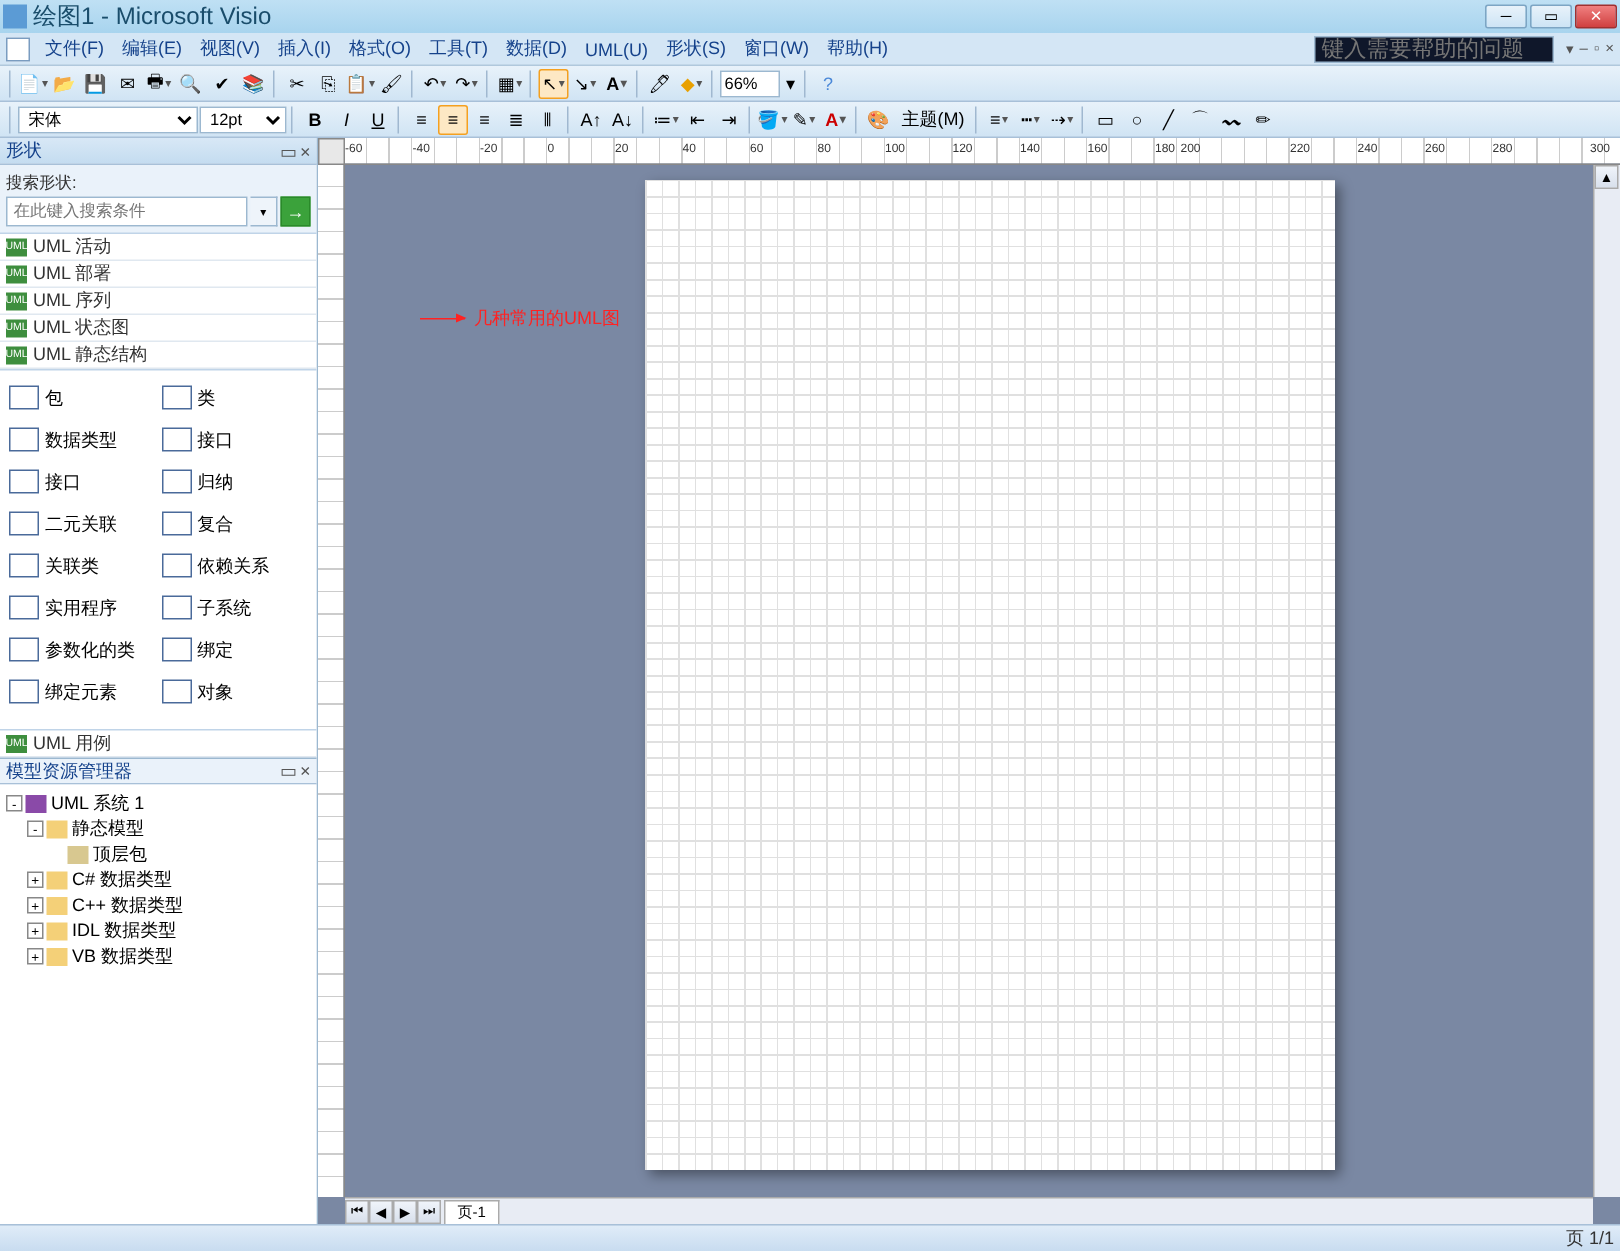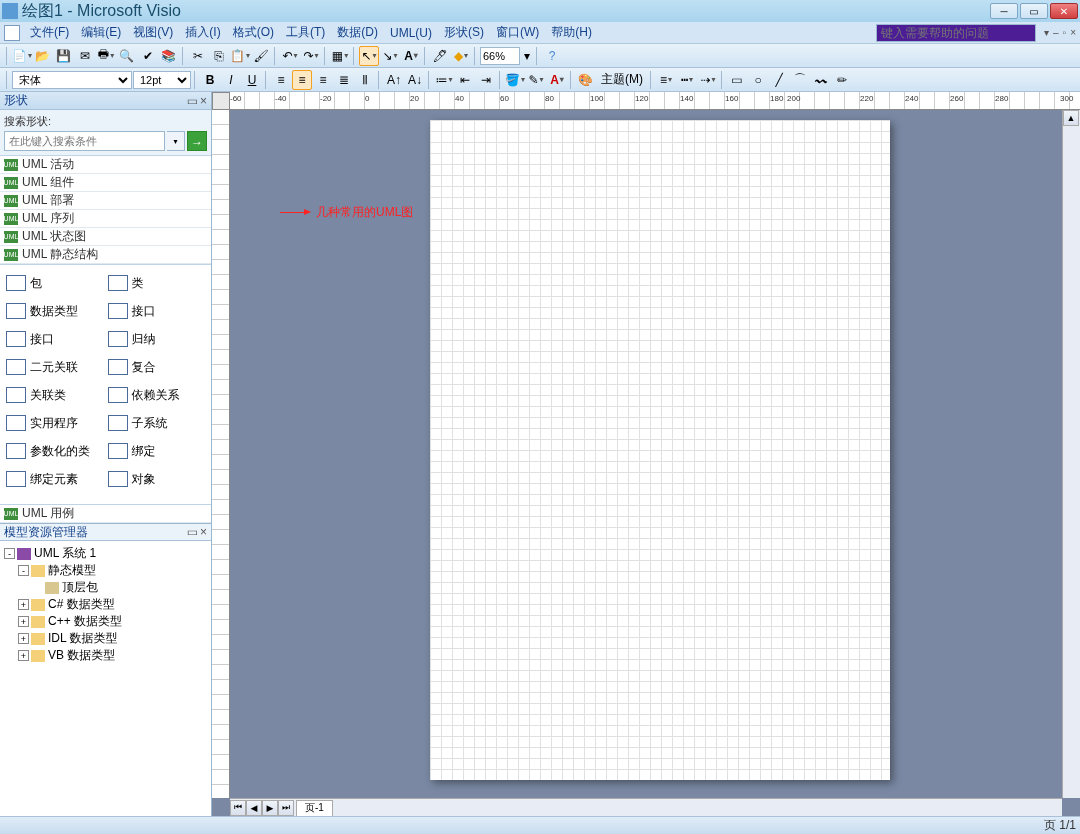--- a/index.html
+++ b/index.html
@@ -6,21 +6,21 @@
 body{width:1080px;height:834px;background:#d4e6f5;overflow:hidden;display:flex;flex-direction:column}
 .titlebar{height:22px;background:linear-gradient(#bfe0f4,#a8d4ee);display:flex;align-items:center;padding:0 2px}
 .titlebar .app-icon{width:16px;height:16px;background:#5b9bd5;margin-right:4px}
 .titlebar .title{color:#1a4d6b;font-size:16px}
 .titlebar .win-controls{margin-left:auto;display:flex;gap:2px}
 .titlebar .win-btn{width:28px;height:16px;border:1px solid #7da5c4;background:linear-gradient(#e8f2fa,#cde4f5);display:flex;align-items:center;justify-content:center;font-size:10px;border-radius:2px}
 .titlebar .win-btn.close{background:linear-gradient(#f08080,#d04040);border-color:#a03030;color:#fff}
 .menubar{height:22px;background:#d4e6f5;display:flex;align-items:center;padding:0 4px;border-bottom:1px solid #b0c8dc}
 .menubar .doc-icon{width:16px;height:16px;background:#fff;border:1px solid #7a9cc0;margin-right:4px}
 .menubar .menu-item{padding:2px 6px;color:#15428b;cursor:pointer}
-.menubar .help-input{margin-left:auto;width:160px;height:18px;border:1px solid #9cb8d0;background:#4c1d95;padding:0 4px;color:#888;font-size:12px}
+.menubar .help-input{margin-left:auto;width:160px;height:18px;border:1px solid #9cb8d0;background:#0f172a;padding:0 4px;color:#888;font-size:15px}
 .menubar .sub-win{display:flex;gap:4px;margin-left:8px}
 .menubar .sub-win span{font-size:10px;color:#555}
 .toolbar{height:24px;background:linear-gradient(#e8f2fa,#d0e4f4);border-bottom:1px solid #a8c0d8;display:flex;align-items:center;padding:0 4px;gap:1px}
 .toolbar .sep{width:3px;height:18px;border-left:1px solid #a0b8d0;margin:0 2px}
 .toolbar .tb-btn{width:20px;height:20px;display:flex;align-items:center;justify-content:center;border:1px solid transparent;border-radius:2px;font-size:12px;cursor:pointer}
 .toolbar .tb-btn.active{background:#fde8c4;border-color:#f4a020}
 .toolbar .dd::after{content:"▾";font-size:8px;margin-left:1px;color:#555}
 .toolbar .select{height:18px;border:1px solid #9cb8d0;background:#fff;padding:0 2px;font-size:11px}
 .toolbar .zoom-box{width:40px;height:18px;border:1px solid #9cb8d0;background:#fff;padding:0 2px;font-size:11px;text-align:left}
 .toolbar2{height:24px;background:linear-gradient(#e8f2fa,#d0e4f4);border-bottom:1px solid #a8c0d8;display:flex;align-items:center;padding:0 4px;gap:1px}
@@ -195,24 +195,20 @@
         <div class="search-go">→</div>
       </div>
     </div>
     <div class="stencil-list">
       <div class="stencil-item">
           <span class="uml-icon">UML</span>
           <span>UML 活动</span>
         </div>
       <div class="stencil-item">
           <span class="uml-icon">UML</span>
-          <span>UML 组件</span>
-        </div>
-      <div class="stencil-item">
-          <span class="uml-icon">UML</span>
           <span>UML 部署</span>
         </div>
       <div class="stencil-item">
           <span class="uml-icon">UML</span>
           <span>UML 序列</span>
         </div>
       <div class="stencil-item">
           <span class="uml-icon">UML</span>
           <span>UML 状态图</span>
         </div>

